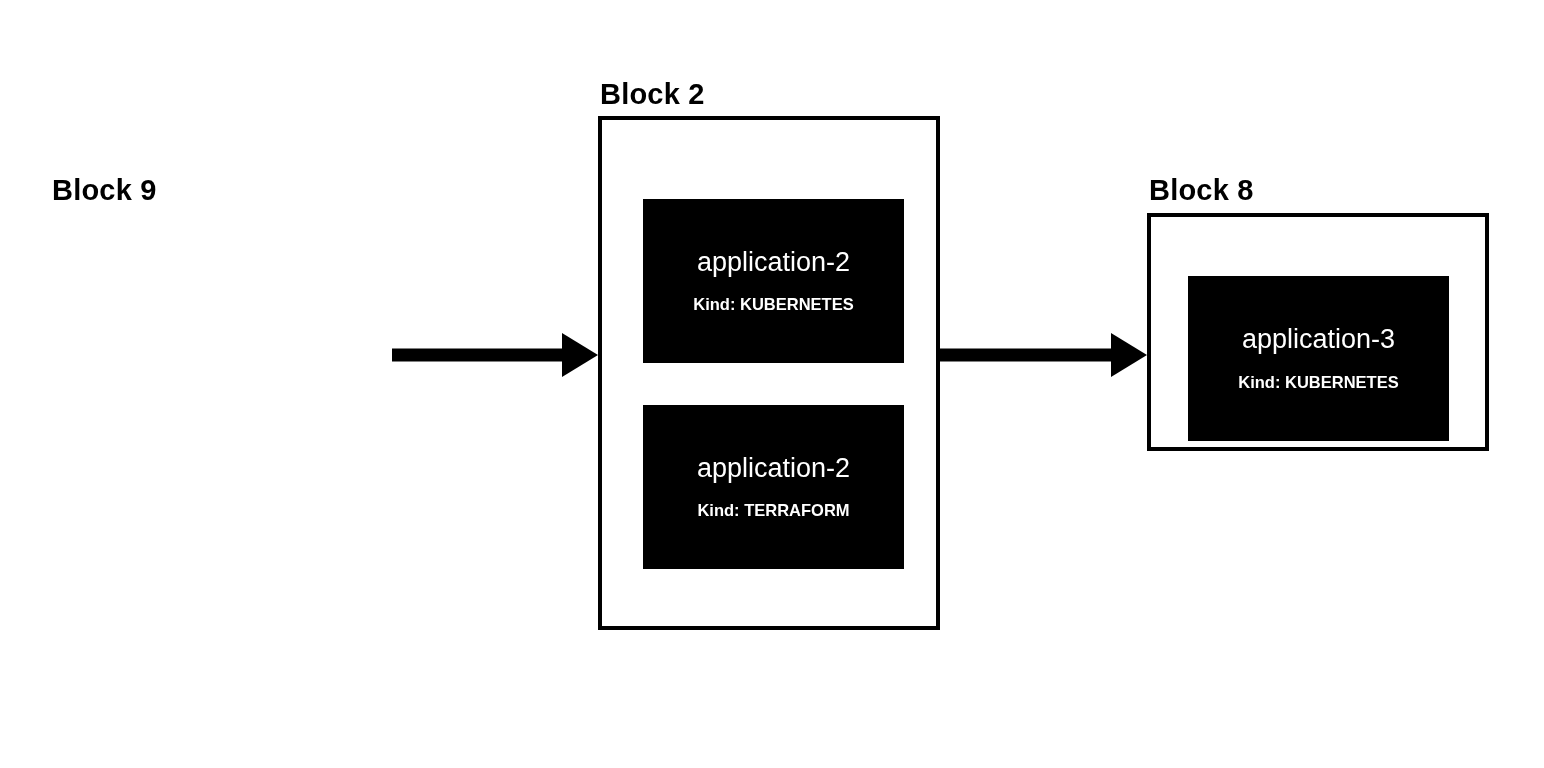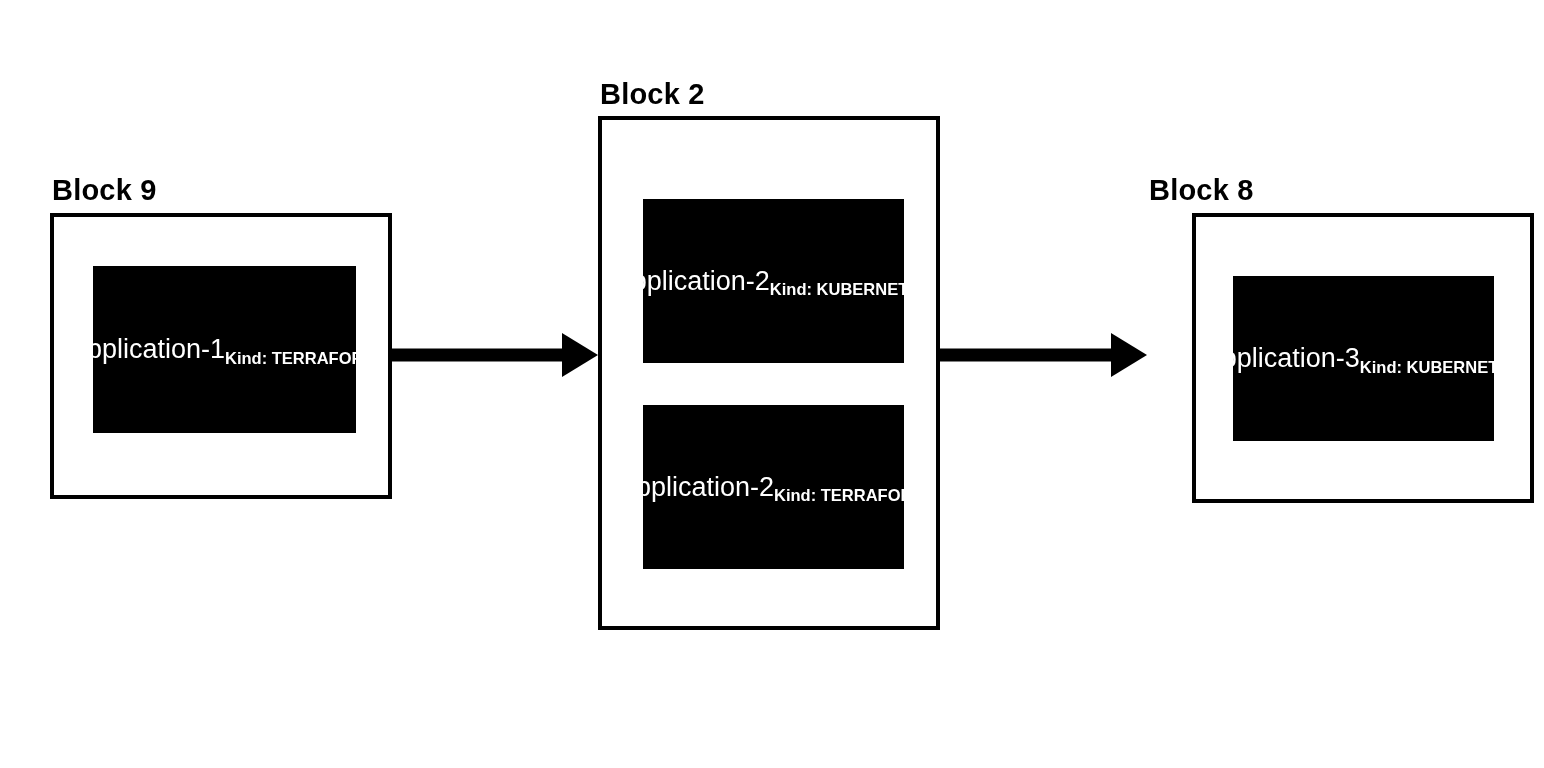--- a/index.html
+++ b/index.html
@@ -35,21 +35,21 @@
     letter-spacing: 0.2px;
     white-space: nowrap;
   }
 
   
   .node {
     position: absolute;
     box-sizing: border-box;
     background: #000000;
     display: flex;
-    flex-direction: row;
+    flex-direction: column;
     align-items: center;
     justify-content: center;
   }
   .node-name {
     color: #ffffff;
     font-size: 27px;
     font-weight: normal;
     line-height: 1.12;
     white-space: nowrap;
   }
@@ -84,27 +84,20 @@
     border-left: 36px solid #000000;
   }
 </style>
 </head>
 <body>
 
 <div id="canvas">
 
   <div class="block-title" style="left:52px; top:176px;">Block 9</div>
 
-  <div class="block" style="left:50px; top:213px; width:342px; height:286px;">
-
-    <div class="node" style="left:39px; top:49px; width:263px; height:167px;">
-      <div class="node-name">application-1</div>
-      <div class="node-kind">Kind: TERRAFORM</div>
-    </div>
-  </div>
 
   <div class="arrow" style="left:392px; top:333px; width:206px; height:44px;">
     <div class="arrow-shaft" style="width:172px; height:13px;"></div>
     <div class="arrow-head" style="left:170px;"></div>
   </div>
 
   <div class="block-title" style="left:600px; top:80px;">Block 2</div>
 
   <div class="block" style="left:598px; top:116px; width:342px; height:514px;">
 
@@ -119,21 +112,21 @@
     </div>
   </div>
 
   <div class="arrow" style="left:940px; top:333px; width:207px; height:44px;">
     <div class="arrow-shaft" style="width:173px; height:13px;"></div>
     <div class="arrow-head" style="left:171px;"></div>
   </div>
 
   <div class="block-title" style="left:1149px; top:176px;">Block 8</div>
 
-  <div class="block" style="left:1192px; top:213px; width:342px; height:290px;">
+  <div class="block" style="left:1147px; top:213px; width:342px; height:238px;">
 
     <div class="node" style="left:37px; top:59px; width:261px; height:165px;">
       <div class="node-name">application-3</div>
       <div class="node-kind">Kind: KUBERNETES</div>
     </div>
   </div>
 
 </div>
 
 </body></html>

